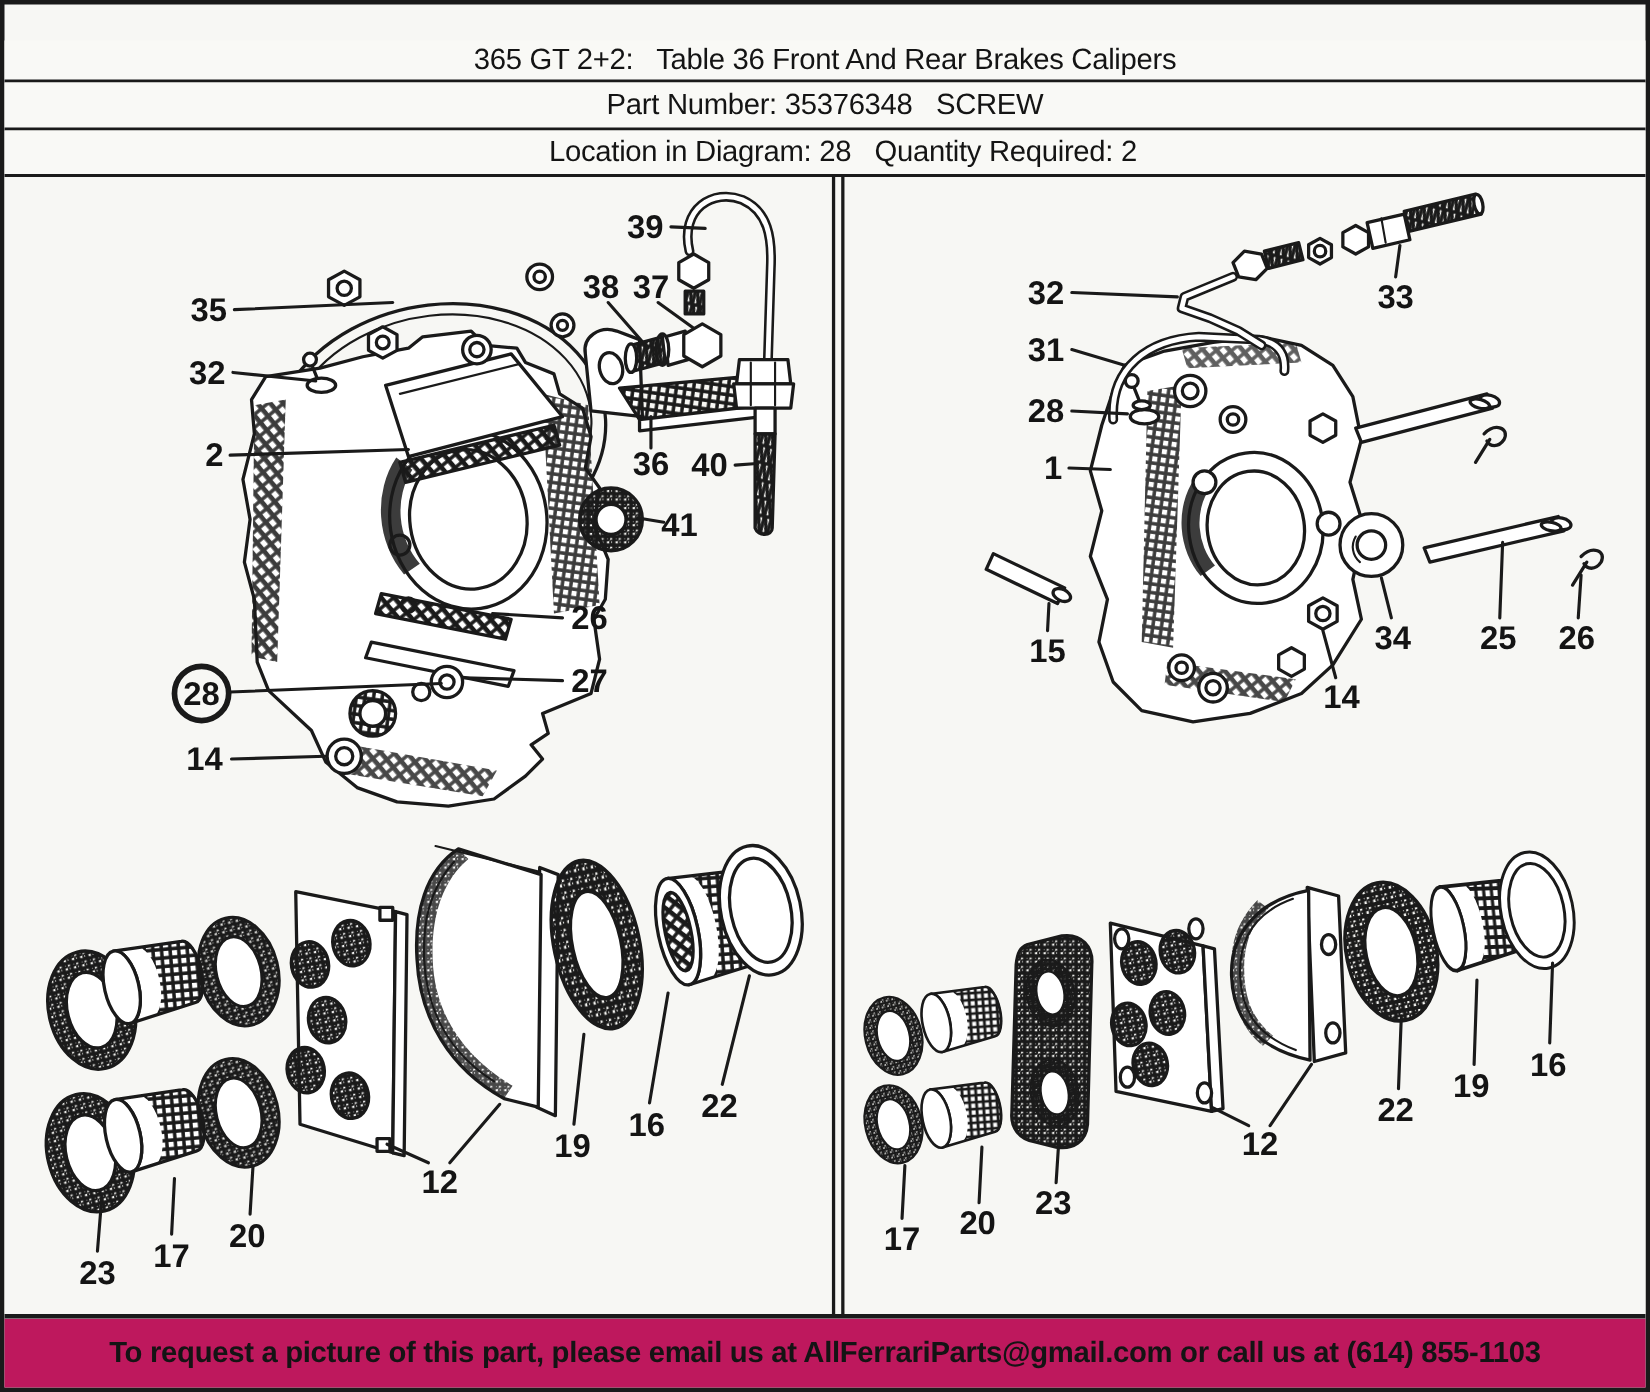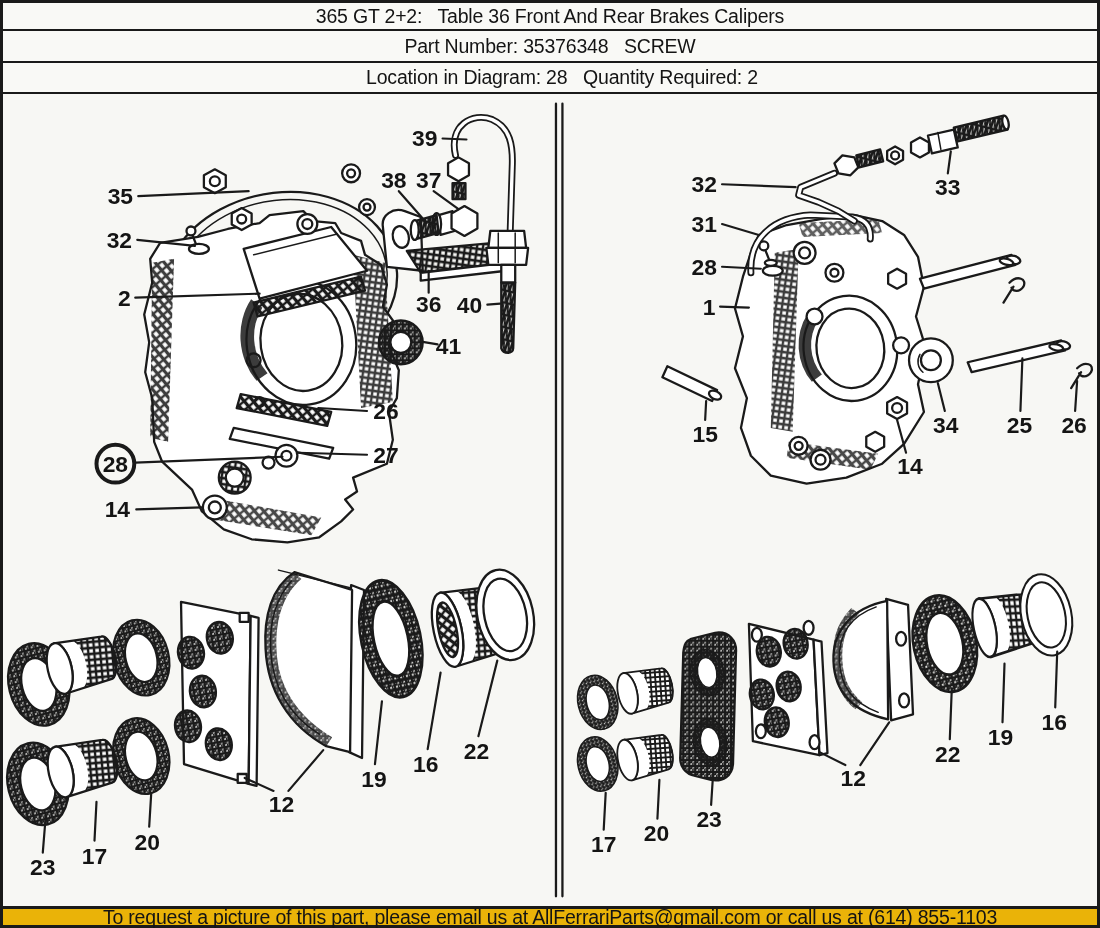--- a/index.html
+++ b/index.html
@@ -2,27 +2,27 @@
 <html><head>
 <meta charset="utf-8">
 <style>
   html,body{margin:0;padding:0;background:#e8e8e6;}
   #page{width:1100px;height:928px;box-sizing:border-box;background:#f7f7f4;
         border:3px solid #1a1a1a;display:flex;flex-direction:column;
         font-family:"Liberation Sans",sans-serif;color:#141414;position:relative;}
   .hrow{box-sizing:border-box;border-bottom:2px solid #1a1a1a;display:flex;
         align-items:center;justify-content:center;font-size:19.5px;white-space:pre;
         letter-spacing:-0.2px;background:#f9f9f6;}
-  #hrow1{height:28px;}
+  #hrow1{height:28px;margin-top:24px;}
   #hrow2{height:32px;}
   #hrow3{height:31px;padding-left:24px;}
   #main{position:relative;flex:1;border-bottom:3px solid #1a1a1a;background:#f7f7f4;overflow:hidden;}
   #diagram-svg{position:absolute;left:0;top:0;width:100%;height:100%;}
-  #frow{height:16px;display:flex;align-items:center;justify-content:center;
-        font-size:19.5px;white-space:pre;letter-spacing:-0.2px;background:#eab308;}
+  #frow{height:46px;display:flex;align-items:center;justify-content:center;
+        font-size:19.5px;white-space:pre;letter-spacing:-0.2px;background:#be185d;font-weight:bold;}
   
   #diagram-svg path,#diagram-svg ellipse,#diagram-svg circle,#diagram-svg rect,
   #diagram-svg line,#diagram-svg polyline{stroke:#1a1a1a;stroke-width:2.3;fill:none;
         stroke-linejoin:round;stroke-linecap:round;}
   #diagram-svg .w{fill:#ffffff;}
   #diagram-svg .st{fill:url(#stip);}
   #diagram-svg .ht{fill:url(#hatch);}
   #diagram-svg .cr{fill:url(#cross);}
   #diagram-svg .co{fill:url(#coil);}
   #diagram-svg .ns{stroke:none;}

